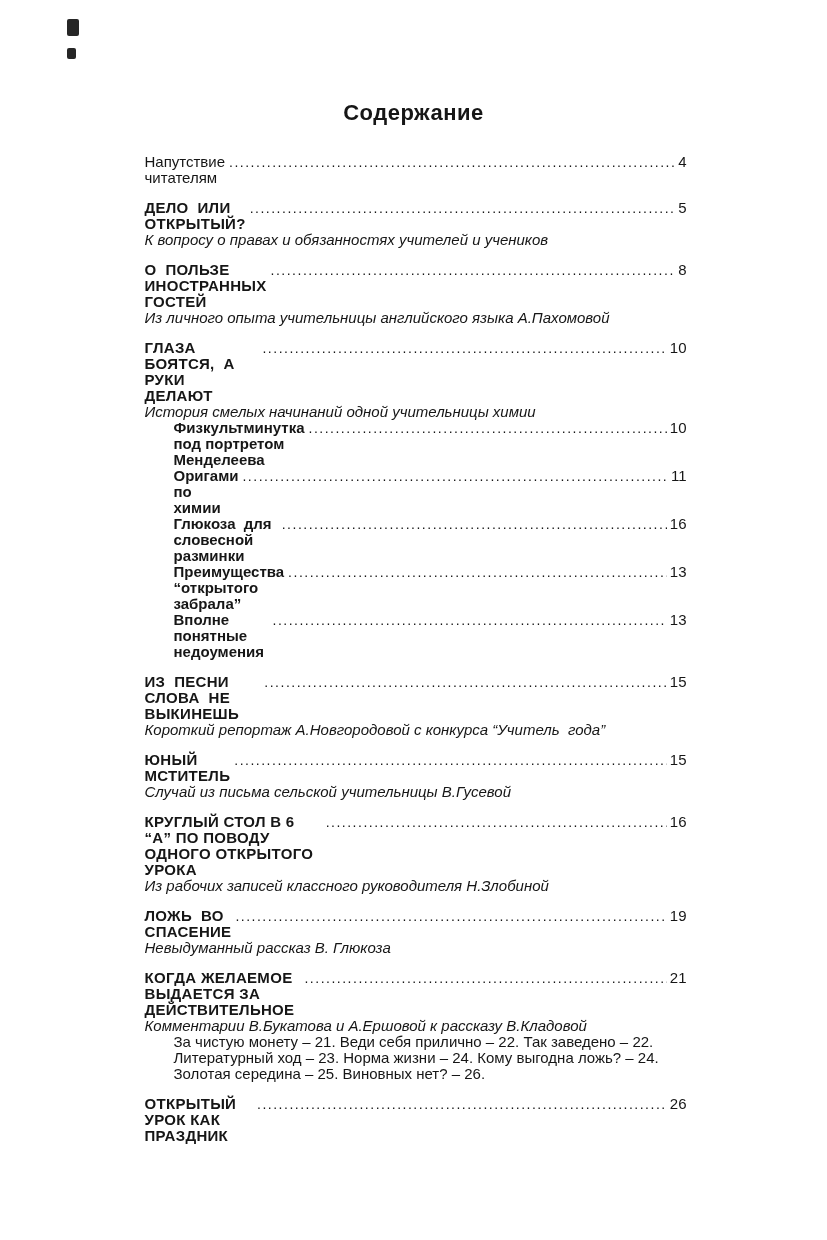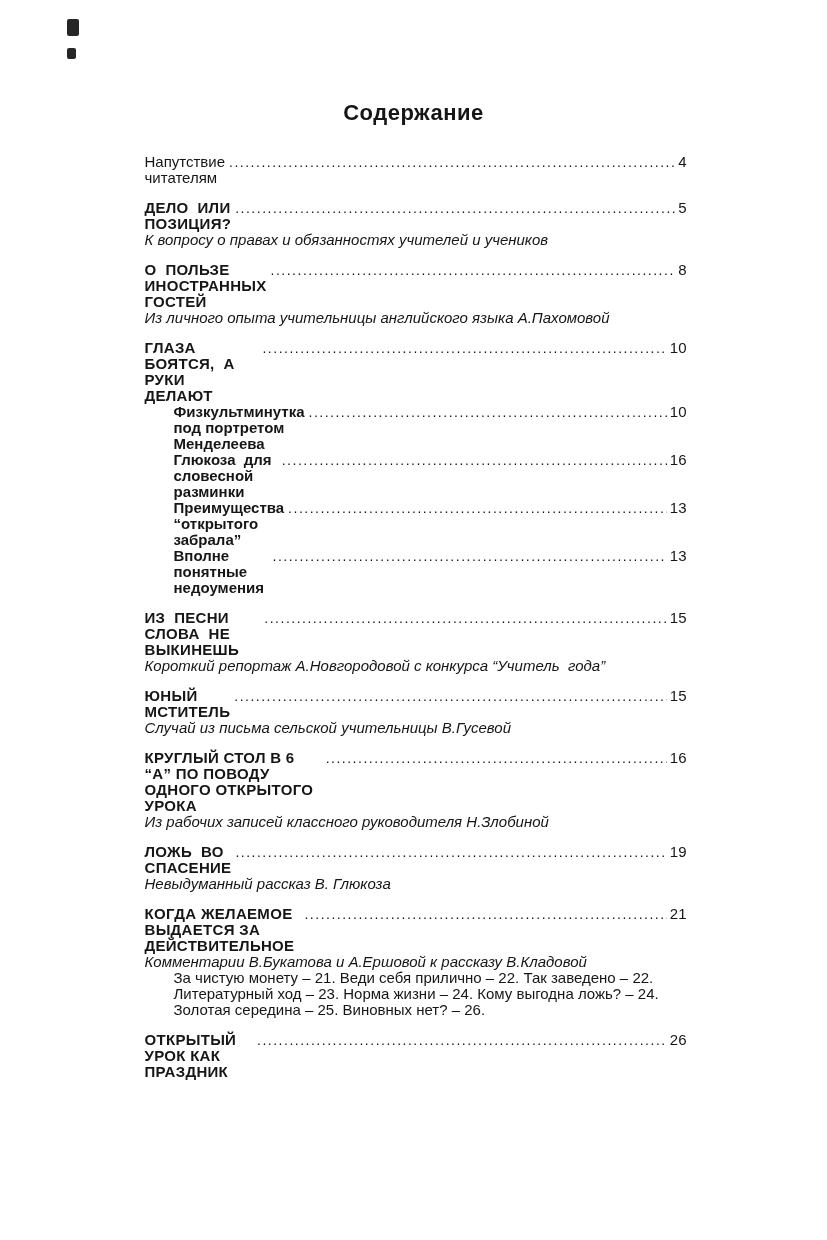--- a/index.html
+++ b/index.html
@@ -64,21 +64,21 @@
   <div class="toc">
       <div class="section">
         <div class="line kind-entry indent0">
           <span class="text"><span class="seg">Напутствие   читателям</span></span>
           <span class="leader"></span>
           <span class="pagenum">4</span>
         </div>
       </div>
       <div class="section">
         <div class="line kind-entry indent0">
-          <span class="text"><span class="seg bold">ДЕЛО  ИЛИ  ПОЗИЦИЯ?</span></span>
+          <span class="text"><span class="seg bold">ДЕЛО  ИЛИ  ОТКРЫТЫЙ?</span></span>
           <span class="leader"></span>
           <span class="pagenum">5</span>
         </div>
         <div class="line kind-subtitle indent0">
           <span class="text"><span class="seg">К вопросу о правах и обязанностях учителей и учеников</span></span>
         </div>
       </div>
       <div class="section">
         <div class="line kind-entry indent0">
           <span class="text"><span class="seg bold">О  ПОЛЬЗЕ  ИНОСТРАННЫХ  ГОСТЕЙ</span></span>
@@ -88,24 +88,32 @@
         <div class="line kind-subtitle indent0">
           <span class="text"><span class="seg">Из личного опыта учительницы английского языка А.Пахомовой</span></span>
         </div>
       </div>
       <div class="section">
         <div class="line kind-entry indent0">
           <span class="text"><span class="seg bold">ГЛАЗА  БОЯТСЯ,  А  РУКИ  ДЕЛАЮТ</span></span>
           <span class="leader"></span>
           <span class="pagenum">10</span>
         </div>
+        <div class="line kind-subtitle indent0">
+          <span class="text"><span class="seg">История смелых начинаний одной учительницы химии</span></span>
+        </div>
         <div class="line kind-entry indent1">
           <span class="text"><span class="seg bold">Физкультминутка под портретом Менделеева</span></span>
           <span class="leader"></span>
           <span class="pagenum">10</span>
+        </div>
+        <div class="line kind-entry indent1">
+          <span class="text"><span class="seg bold">Оригами  по  химии</span></span>
+          <span class="leader"></span>
+          <span class="pagenum">11</span>
         </div>
         <div class="line kind-entry indent1">
           <span class="text"><span class="seg bold">Глюкоза  для  словесной  разминки</span></span>
           <span class="leader"></span>
           <span class="pagenum">16</span>
         </div>
         <div class="line kind-entry indent1">
           <span class="text"><span class="seg bold">Преимущества “открытого забрала”</span></span>
           <span class="leader"></span>
           <span class="pagenum">13</span>

